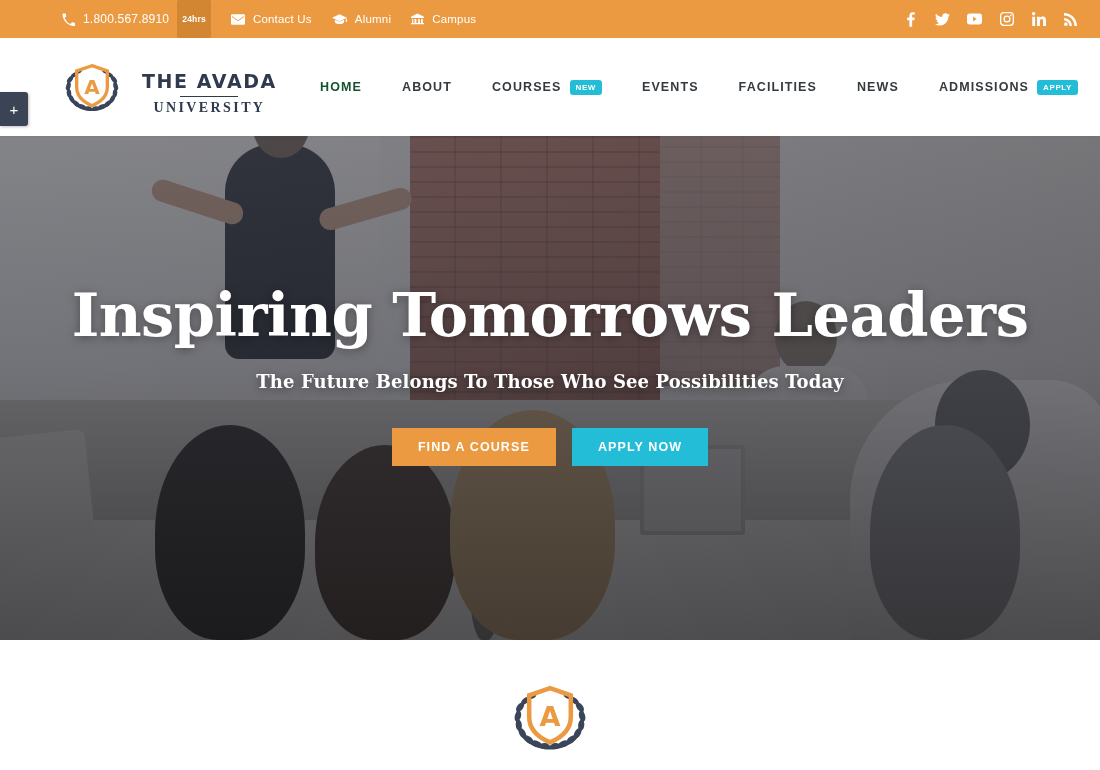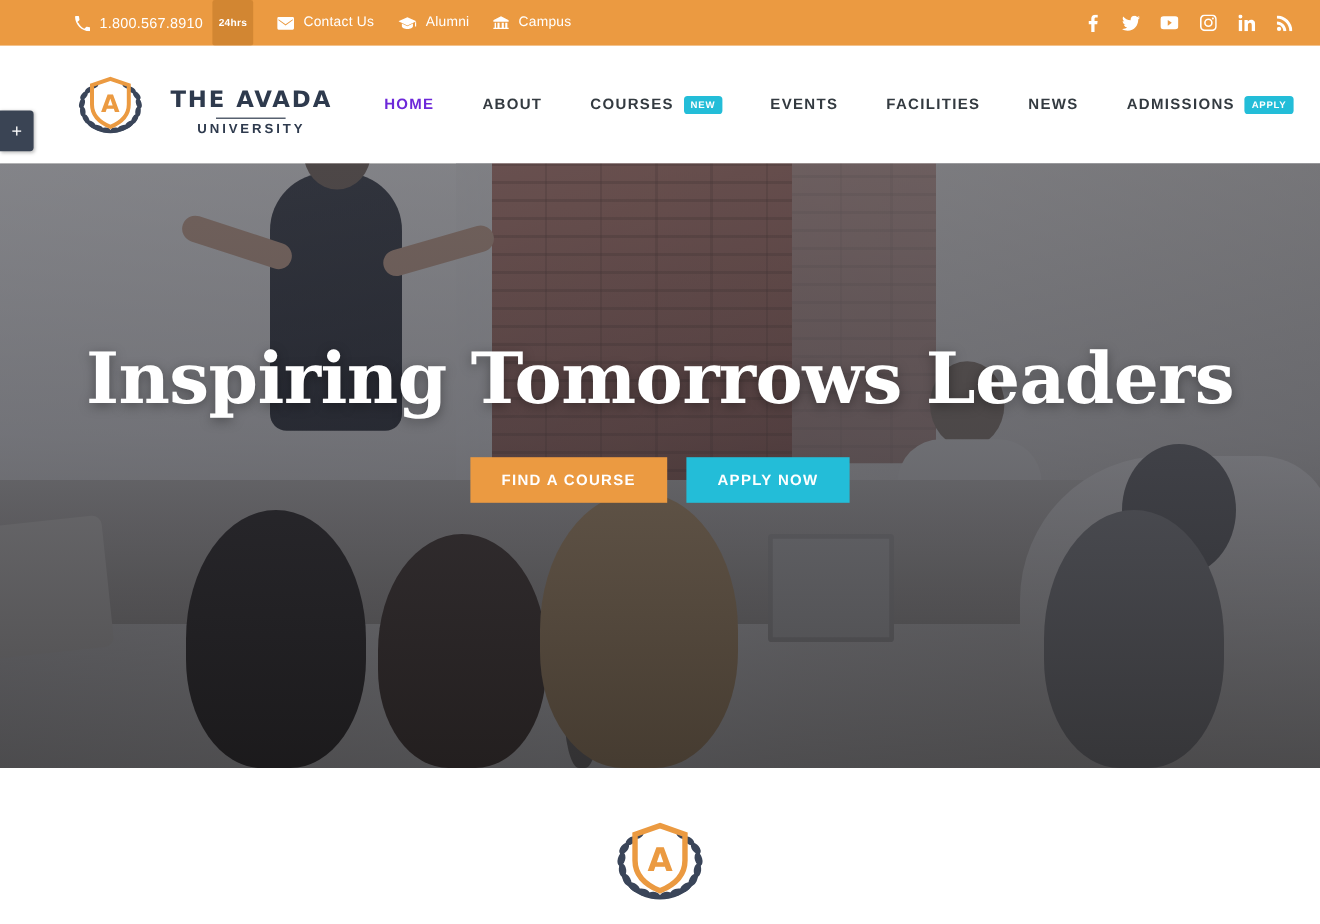--- a/index.html
+++ b/index.html
@@ -48,31 +48,31 @@
   .logo{ display:flex; align-items:center; gap:16px; cursor:pointer; }
   .logo-mark{ width:68px; height:56px; flex:0 0 auto; }
   .logo-text{ display:flex; flex-direction:column; align-items:center;margin-top:13px; }
   .logo-title{
     font-family:"DejaVu Sans", sans-serif;
     font-size:19px; font-weight:bold; color:#2e3a4d;
     letter-spacing:1.6px; line-height:1.1;
   }
   .logo-rule{ width:58px; height:1.5px; background:#2e3a4d; margin:4px 0 3px; }
   .logo-sub{
-    font-family:Liberation Sans, sans-serif;
-    font-size:11px; font-weight:bold; color:#2e3a4d; letter-spacing:2.4px;
+    font-family:Liberation Serif, serif;
+    font-size:14px; font-weight:bold; color:#2e3a4d; letter-spacing:2.4px;
   }
 
   .nav{ margin-left:auto; display:flex; align-items:center; }
   .nav-item{
     display:flex; align-items:center;
     font-size:12.5px; font-weight:bold; letter-spacing:1.1px;
     color:#333a40; margin-left:40px; cursor:pointer; white-space:nowrap;
   }
-  .nav-item.active{ color:#6d28d9; }
+  .nav-item.active{ color:#14532d; }
   .nav-badge{
     margin-left:8px; background:#23bdd8; color:#ffffff;
     font-size:8px; font-weight:bold; letter-spacing:.6px;
     padding:3px 6px; border-radius:3px;
   }
 
   
   .side-tab{
     position:absolute; left:0; top:92px;
     width:28px; height:34px;
@@ -385,20 +385,21 @@
       <div class="head h1"></div>
       <div class="head h5"></div>
       <div class="head h2"></div>
       <div class="head h3"></div>
       <div class="head h4"></div>
     </div>
     <div class="hero-overlay"></div>
 
     <div class="hero-content">
       <h1 class="hero-title">Inspiring Tomorrows Leaders</h1>
+      <p class="hero-sub">The Future Belongs To Those Who See Possibilities Today</p>
       <div class="hero-btns">
         <button class="btn btn-orange">FIND A COURSE</button>
         <button class="btn btn-cyan">APPLY NOW</button>
       </div>
     </div>
   </div>
 
   <div class="below">
     <div class="below-logo">
       <svg viewBox="0 0 100 84" width="92" height="76">

